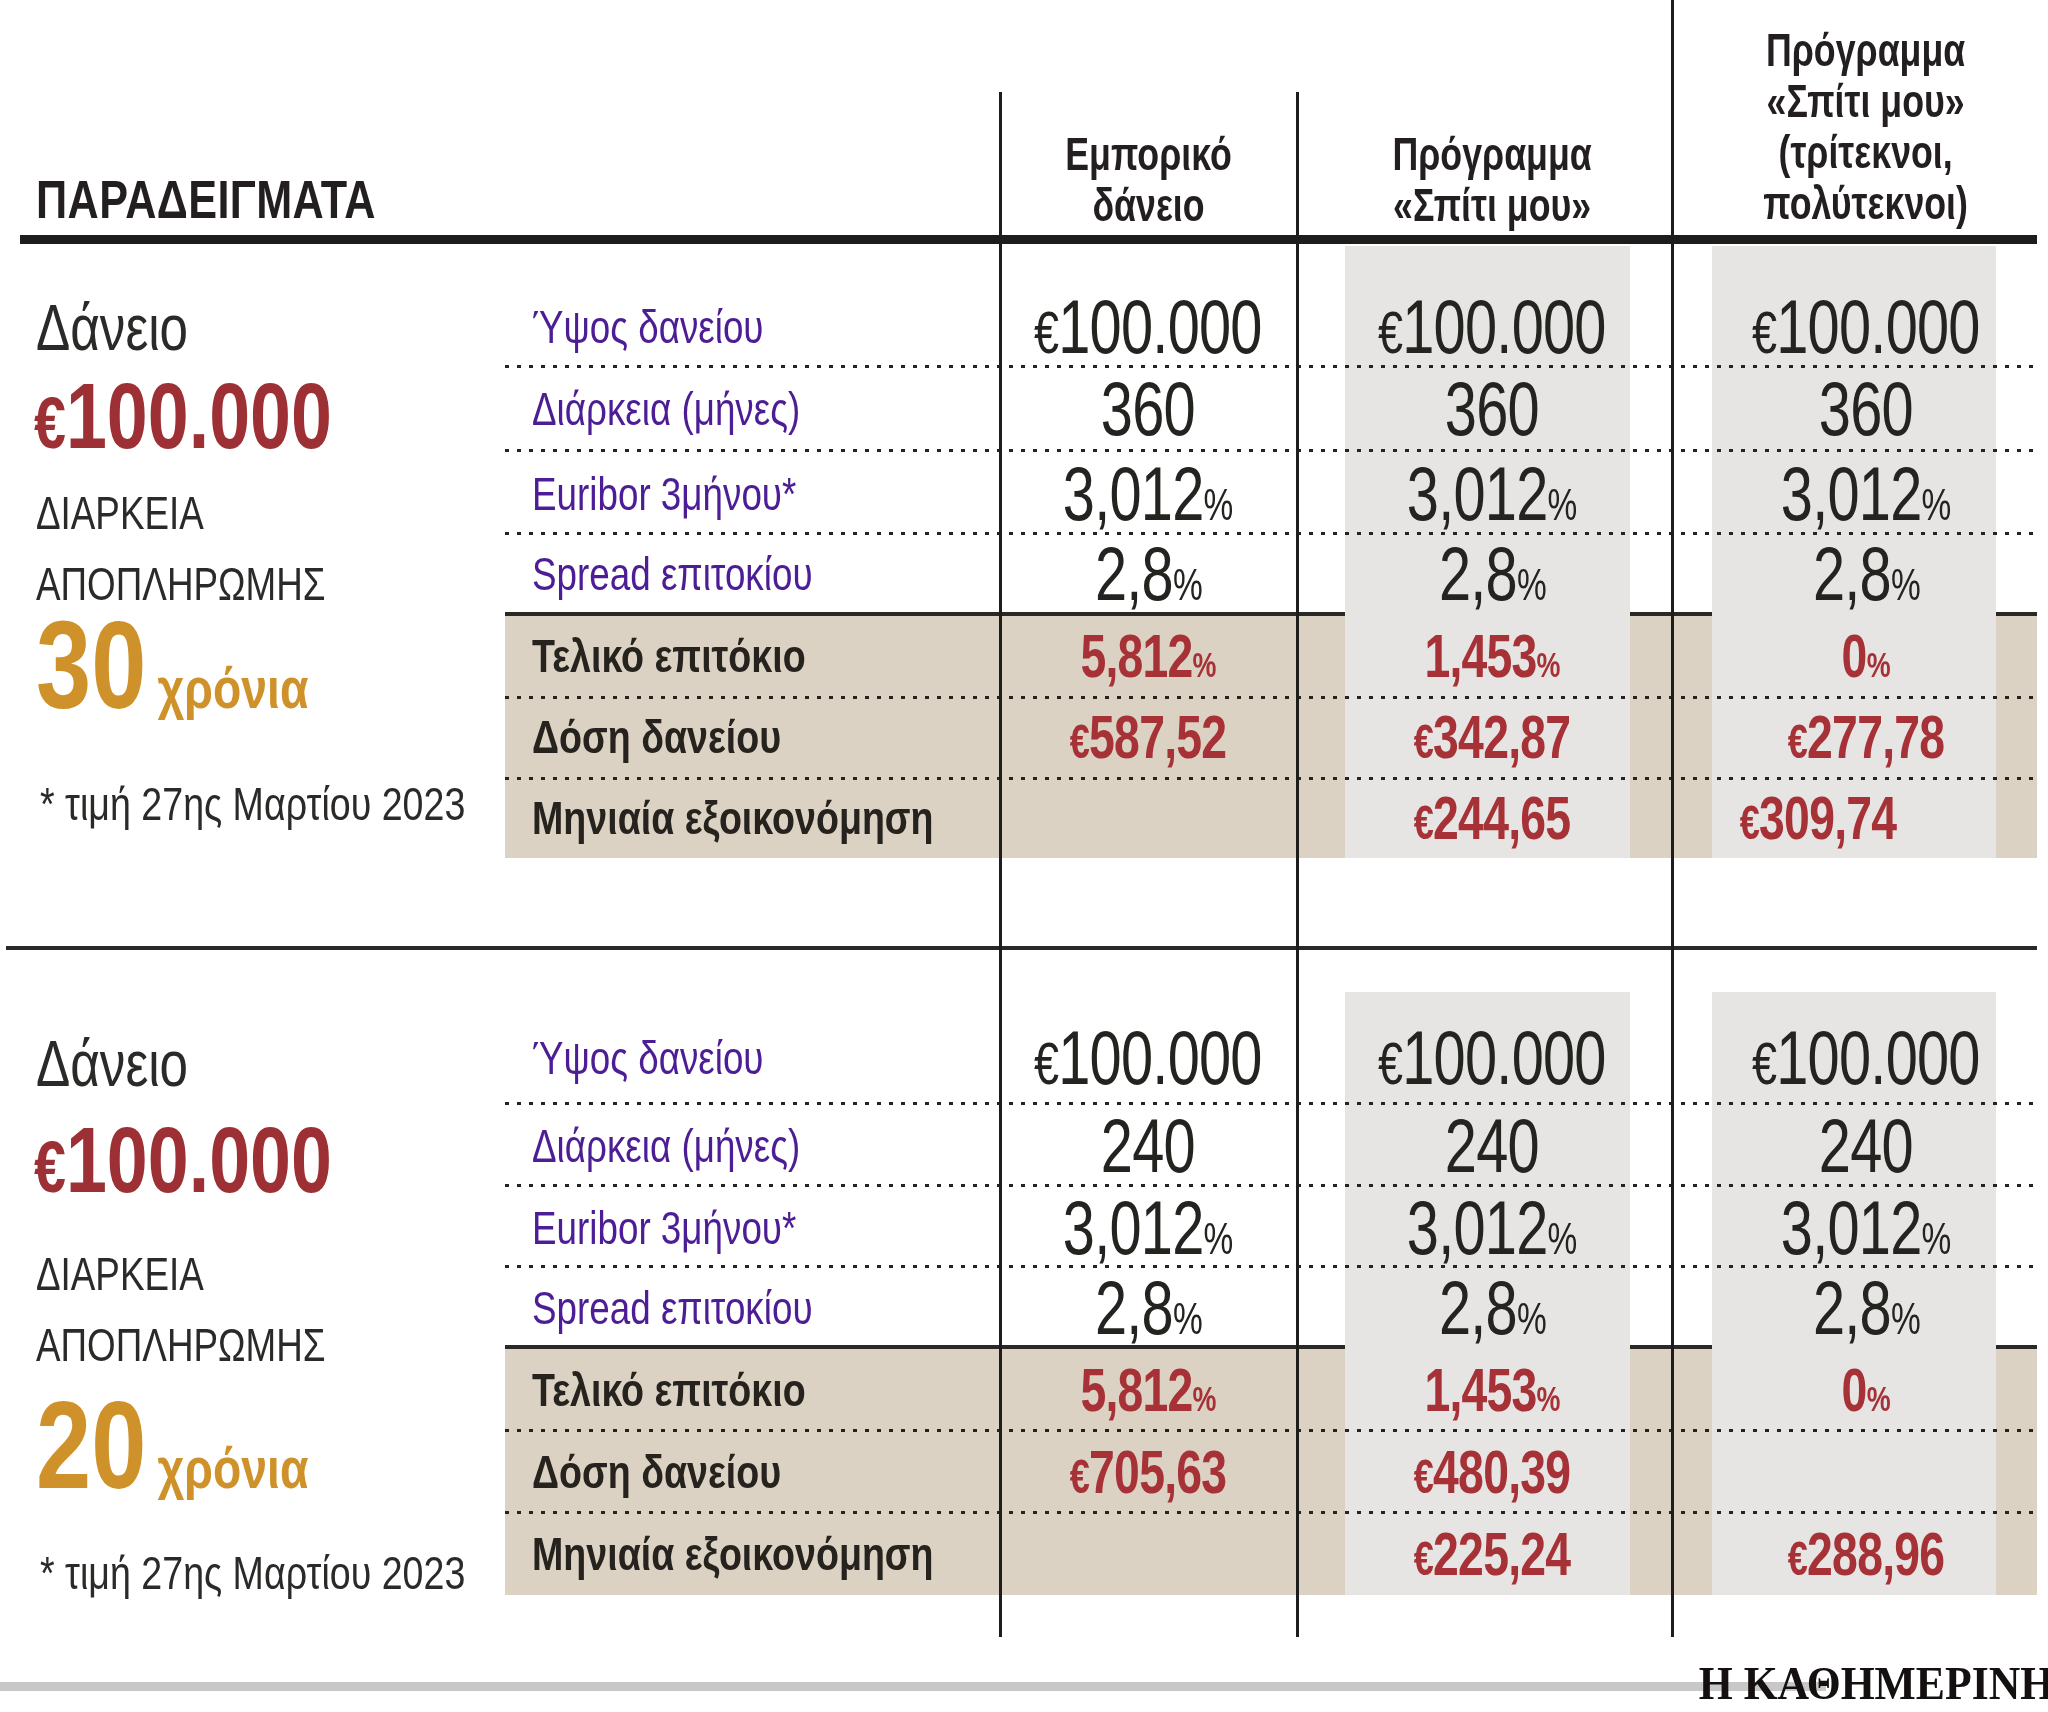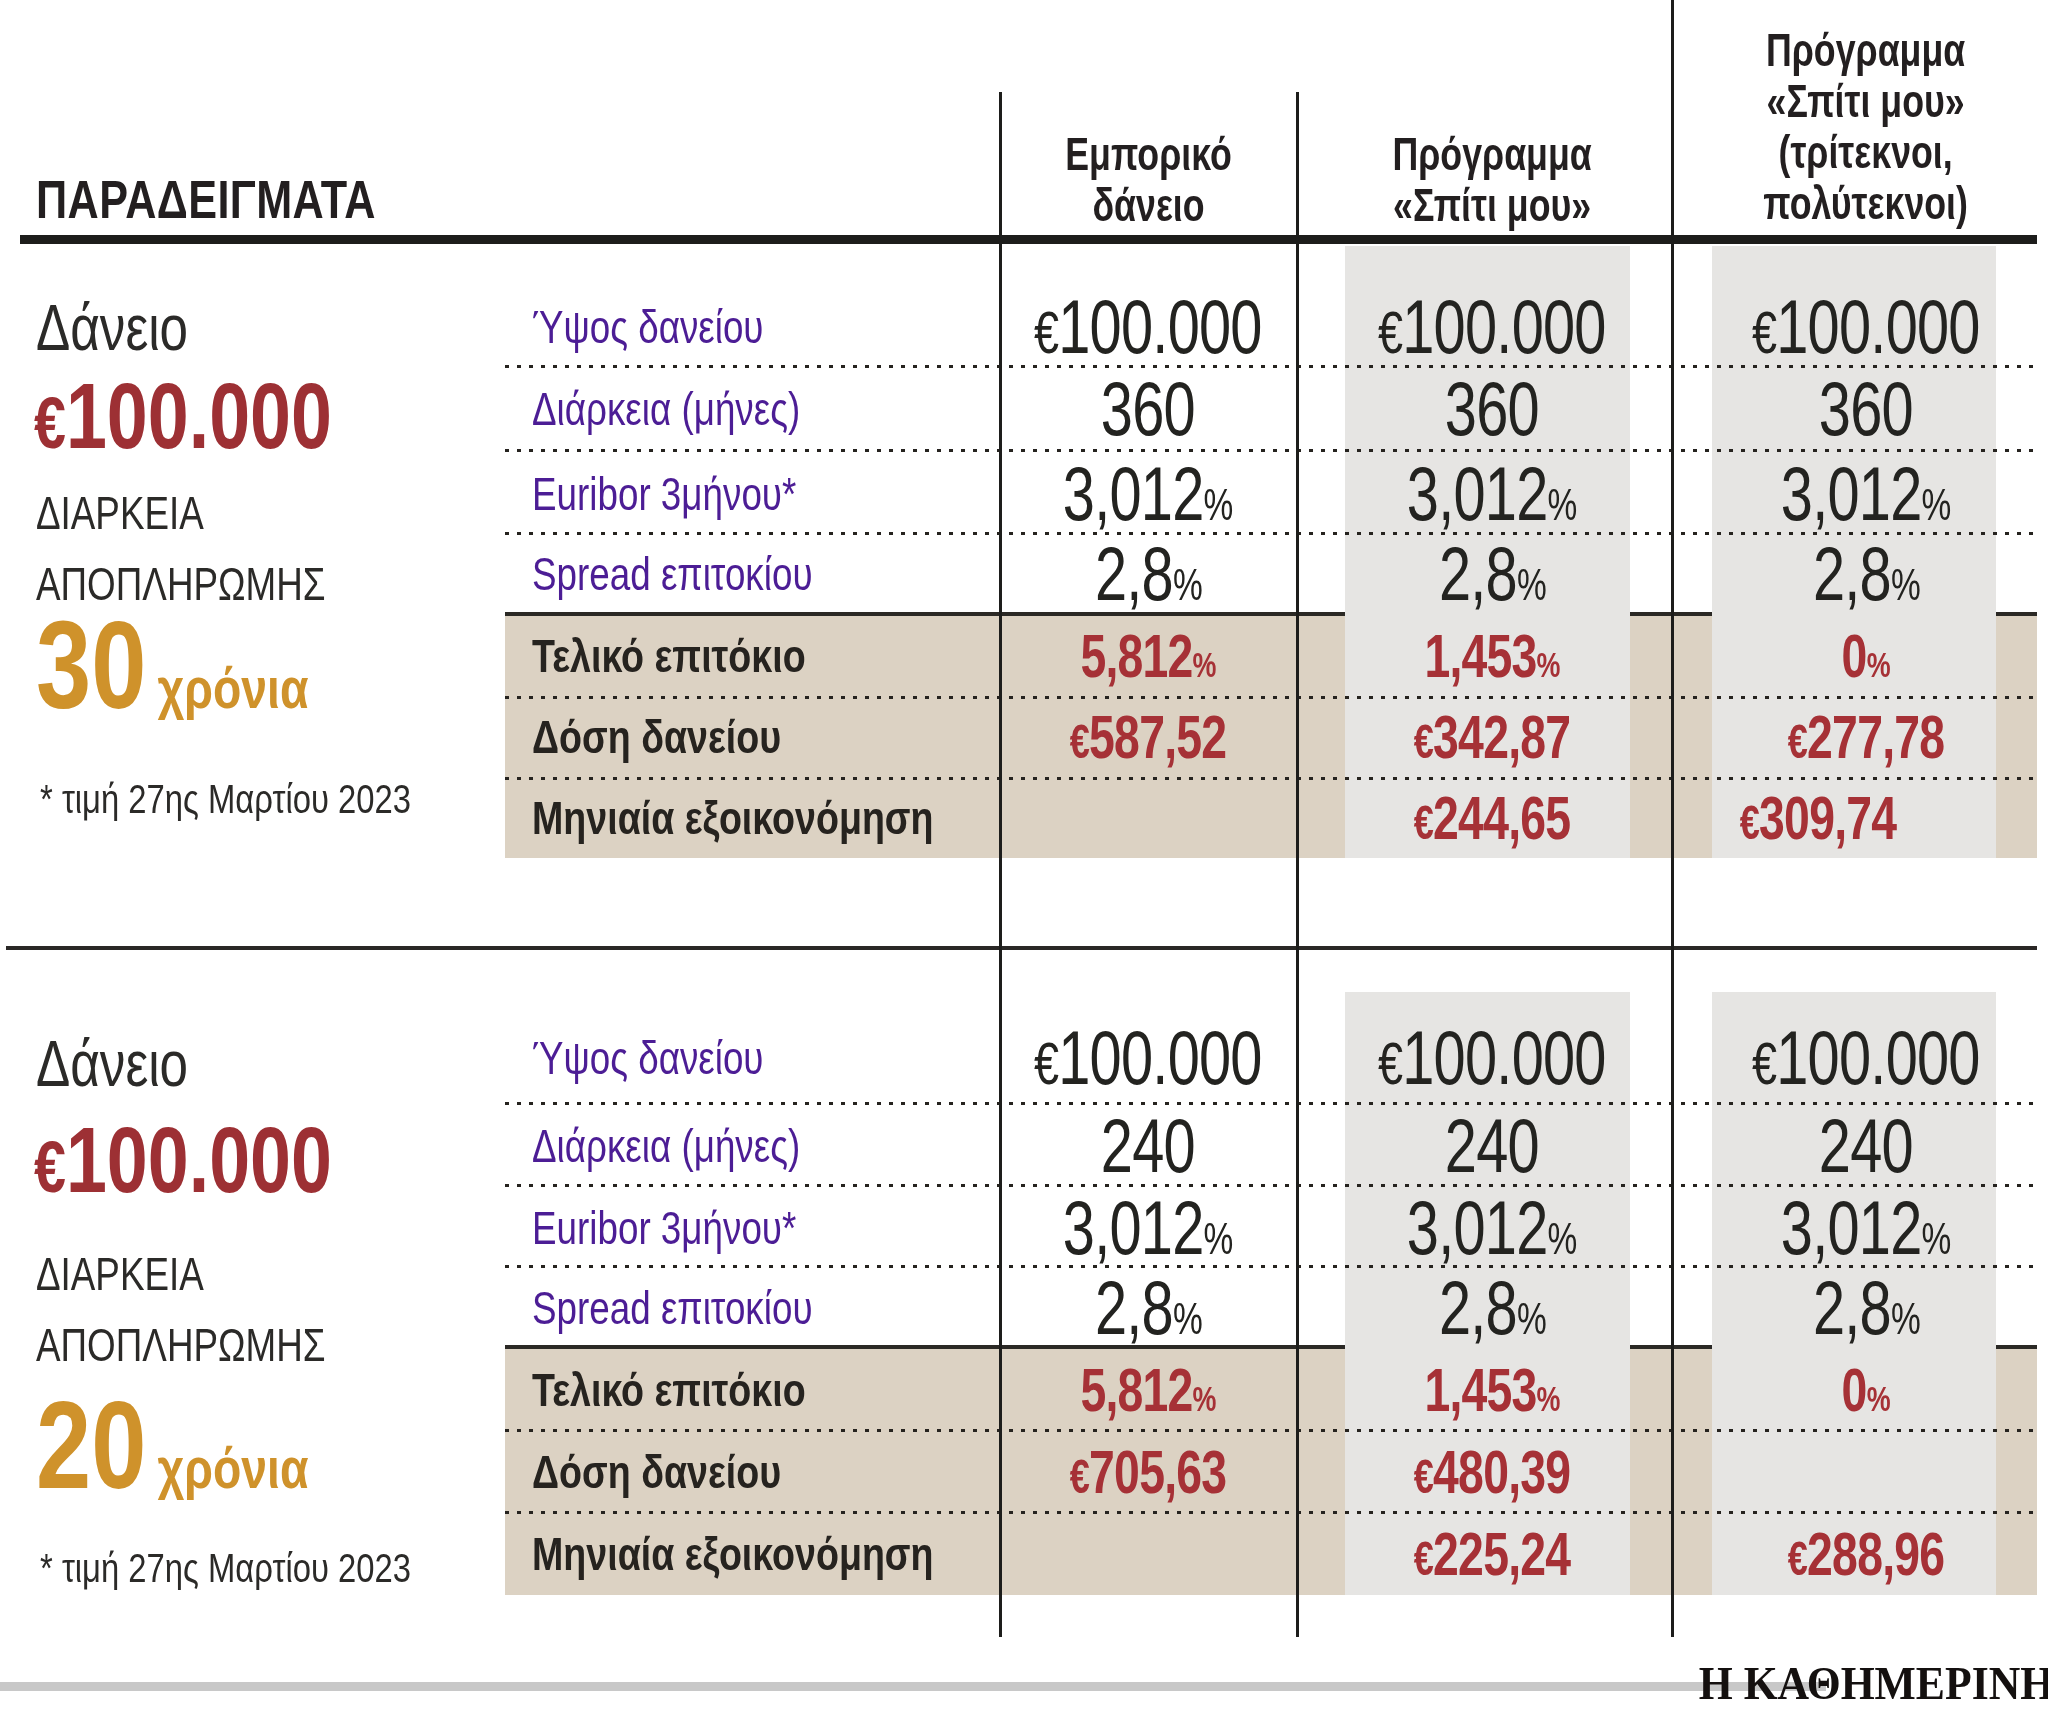--- a/index.html
+++ b/index.html
@@ -31,21 +31,21 @@
   .vcell.red{font-size:61px;font-weight:700;color:#a63136}
   .cur{font-size:.78em}
   .pct{font-size:.58em}
 
   .loan-word{left:36px;font-size:64px;font-weight:400;line-height:1;color:#2b2a28}
   .loan-amount{left:34px;font-size:92px;font-weight:700;line-height:1;color:#9d3034}
   .repay{left:36px;font-size:46px;font-weight:400;line-height:71px;color:#2b2a28}
   .years{left:36px;line-height:1;color:#cf922b;white-space:nowrap}
   .yr-num{font-size:124px;font-weight:700}
   .yr-unit{font-size:58px;font-weight:700;margin-left:14px}
-  .footnote{left:40px;font-size:41px;font-weight:400;color:#2b2a28}
+  .footnote{left:40px;font-size:47px;font-weight:400;color:#2b2a28}
 
   .brandbar{left:0;top:1682px;width:1826px;height:9px;background:#c8c8c8}
   .brand{left:1680px;top:1660px;width:362px;height:48px;line-height:48px;text-align:right;
          font-family:"Liberation Serif",serif;font-weight:700;font-size:46px;color:#14100f}
 </style>
 </head>
 <body>
 
 <div class="canvas" id="canvas">
 

